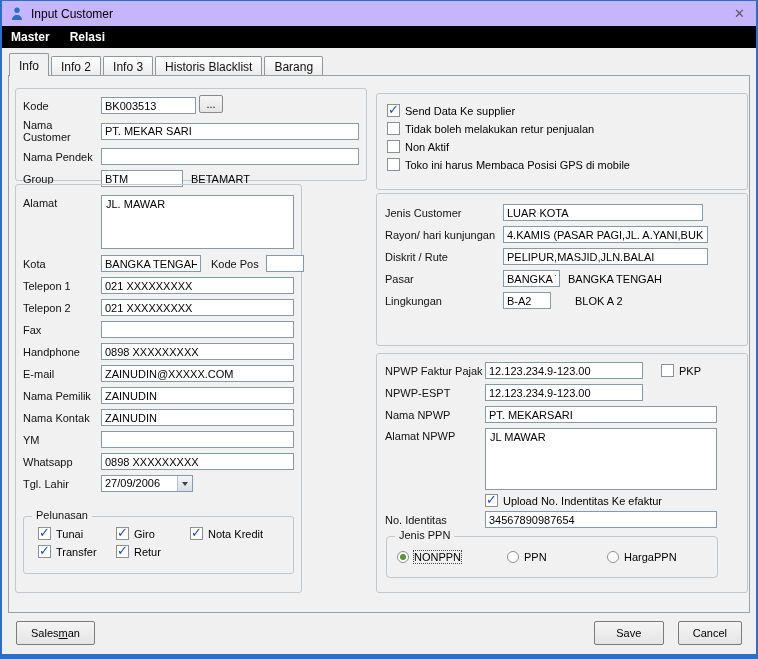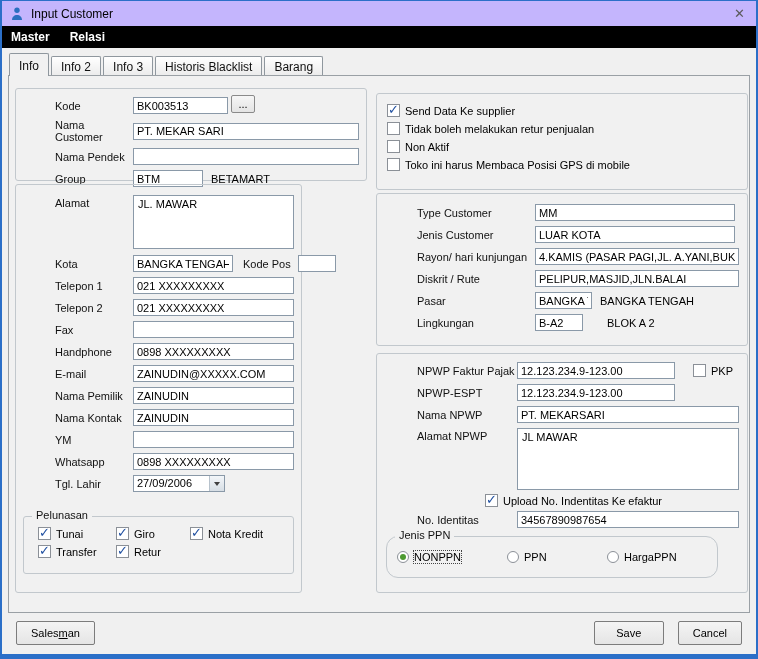--- a/index.html
+++ b/index.html
@@ -27,29 +27,29 @@
   .gb { position:absolute; border:1px solid #c2c8cd; border-radius:3px; }
   .gb-t { position:absolute; top:-8px; left:8px; background:#f1f1f1; padding:0 4px; font-size:11px; color:#111; }
   .gb1 { left:6px; top:12px; width:352px; height:93px; padding:8px 7px 0 7px; }
   .gb2 { left:6px; top:108px; width:287px; height:409px; padding:10px 7px 16px 7px; }
   .gbflags { left:367px; top:17px; width:372px; height:97px; padding:10px 10px 0 10px; }
   .gbclass { left:367px; top:117px; width:372px; height:153px; padding:10px 8px 0 8px; }
   .gbtax   { left:367px; top:277px; width:372px; height:240px; padding:8px 8px 0 8px; }
   
   .row { display:flex; align-items:center; margin-bottom:5px; min-height:17px; }
   .row.top { align-items:flex-start; }
-  .lbl { font-size:11px; color:#111;margin-left:32px; }
+  .lbl { font-size:11px; color:#111; }
   .gb1 .lbl, .gb2 .lbl { flex:0 0 78px; }
   .gbclass .lbl { flex:0 0 118px; }
   .gbtax .lbl { flex:0 0 100px; }
   .fld { height:17px; border:1px solid #8a99a8; background:#fff; color:#000;
          font:11px "Liberation Sans","DejaVu Sans",sans-serif; padding:0 3px; }
   .ta { border:1px solid #8a99a8; background:#fff; font-size:11px; padding:2px 4px; overflow:hidden; white-space:pre-wrap; }
   .flex1 { flex:1; }
-  .w95{width:95px}.w70{width:70px}.w100{width:100px}.w38{width:38px}
+  .w95{width:95px}.w70{width:82px}.w100{width:100px}.w38{width:38px}
   .w200{width:200px}.w205{width:205px}.w57{width:57px}.w48{width:48px}
   .w158{width:158px}.w232{width:232px}
   .suffix { font-size:11px; margin-left:8px; white-space:nowrap; }
   .suffix.far { margin-left:24px; }
   .mini { width:24px; height:18px; margin-left:3px; margin-top:-3px;
           background:linear-gradient(#f6f6f6,#e4e4e4); border:1px solid #8a8a8a; border-radius:2px;
           font-size:11px; line-height:10px; }
   
   .combo { width:92px; height:17px; border:1px solid #8a99a8; background:#fff; display:flex; }
   .combo .val { flex:1; font-size:11px; padding:1px 0 0 3px; overflow:hidden; white-space:nowrap; }
@@ -63,21 +63,21 @@
   .rb { display:flex; align-items:center; gap:5px; font-size:11px; }
   .dotc { width:12px; height:12px; border-radius:50%; background:#fff; border:1px solid #8b9097; position:relative; flex:0 0 12px; }
   .dotc.on::after { content:""; position:absolute; left:2px; top:2px; right:2px; bottom:2px; border-radius:50%; background:#4d9a31; }
   .focusring { outline:1px dotted #444; }
   
   .pel { position:relative; margin-top:24px; height:58px; border:1px solid #c2c8cd; border-radius:3px; }
   .pelgrid { display:grid; grid-template-columns:78px 74px auto; row-gap:5px; padding:10px 0 0 14px; }
   .pelgrid .cb { margin-bottom:0; }
   
   .gbppn { position:relative; margin-top:8px; margin-left:1px; width:332px; height:42px;
-           border:1px solid #c2c8cd; border-radius:12px; }
+           border:1px solid #c2c8cd; border-radius:4px; }
   .ppnrow { display:flex; padding:14px 0 0 10px; }
   .ppnrow .rb:nth-child(1){ width:110px; } .ppnrow .rb:nth-child(2){ width:100px; }
   .indent { margin-left:100px; }
   
   .footer { display:flex; align-items:flex-start; padding:8px 14px 0 14px; }
   .btn { height:24px; background:linear-gradient(#f4f4f4,#e5e5e5); border:1px solid #7c7c7c;
          border-radius:2px; font-size:11px; padding:0 14px; color:#000; }
   .spacer { flex:1; }
   .savebtn { margin-right:14px; min-width:70px; }
   .cancelbtn { min-width:62px; }
@@ -233,24 +233,20 @@
         <span>Non Aktif</span>
       </label>
       <label class="cb">
         <span class="box"></span>
         <span>Toko ini harus Membaca Posisi GPS di mobile</span>
       </label>
     </div>
 
     <div class="gb gbclass">
       <div class="row">
-        <span class="lbl">Type Customer</span>
-        <input class="fld w200" value="MM" style="">
-      </div>
-      <div class="row">
         <span class="lbl">Jenis Customer</span>
         <input class="fld w200" value="LUAR KOTA" style="">
       </div>
       <div class="row">
         <span class="lbl">Rayon/ hari kunjungan</span>
         <input class="fld w205" value="4.KAMIS (PASAR PAGI,JL. A.YANI,BUKIT" style="">
       </div>
       <div class="row">
         <span class="lbl">Diskrit / Rute</span>
         <input class="fld w205" value="PELIPUR,MASJID,JLN.BALAI" style="">

